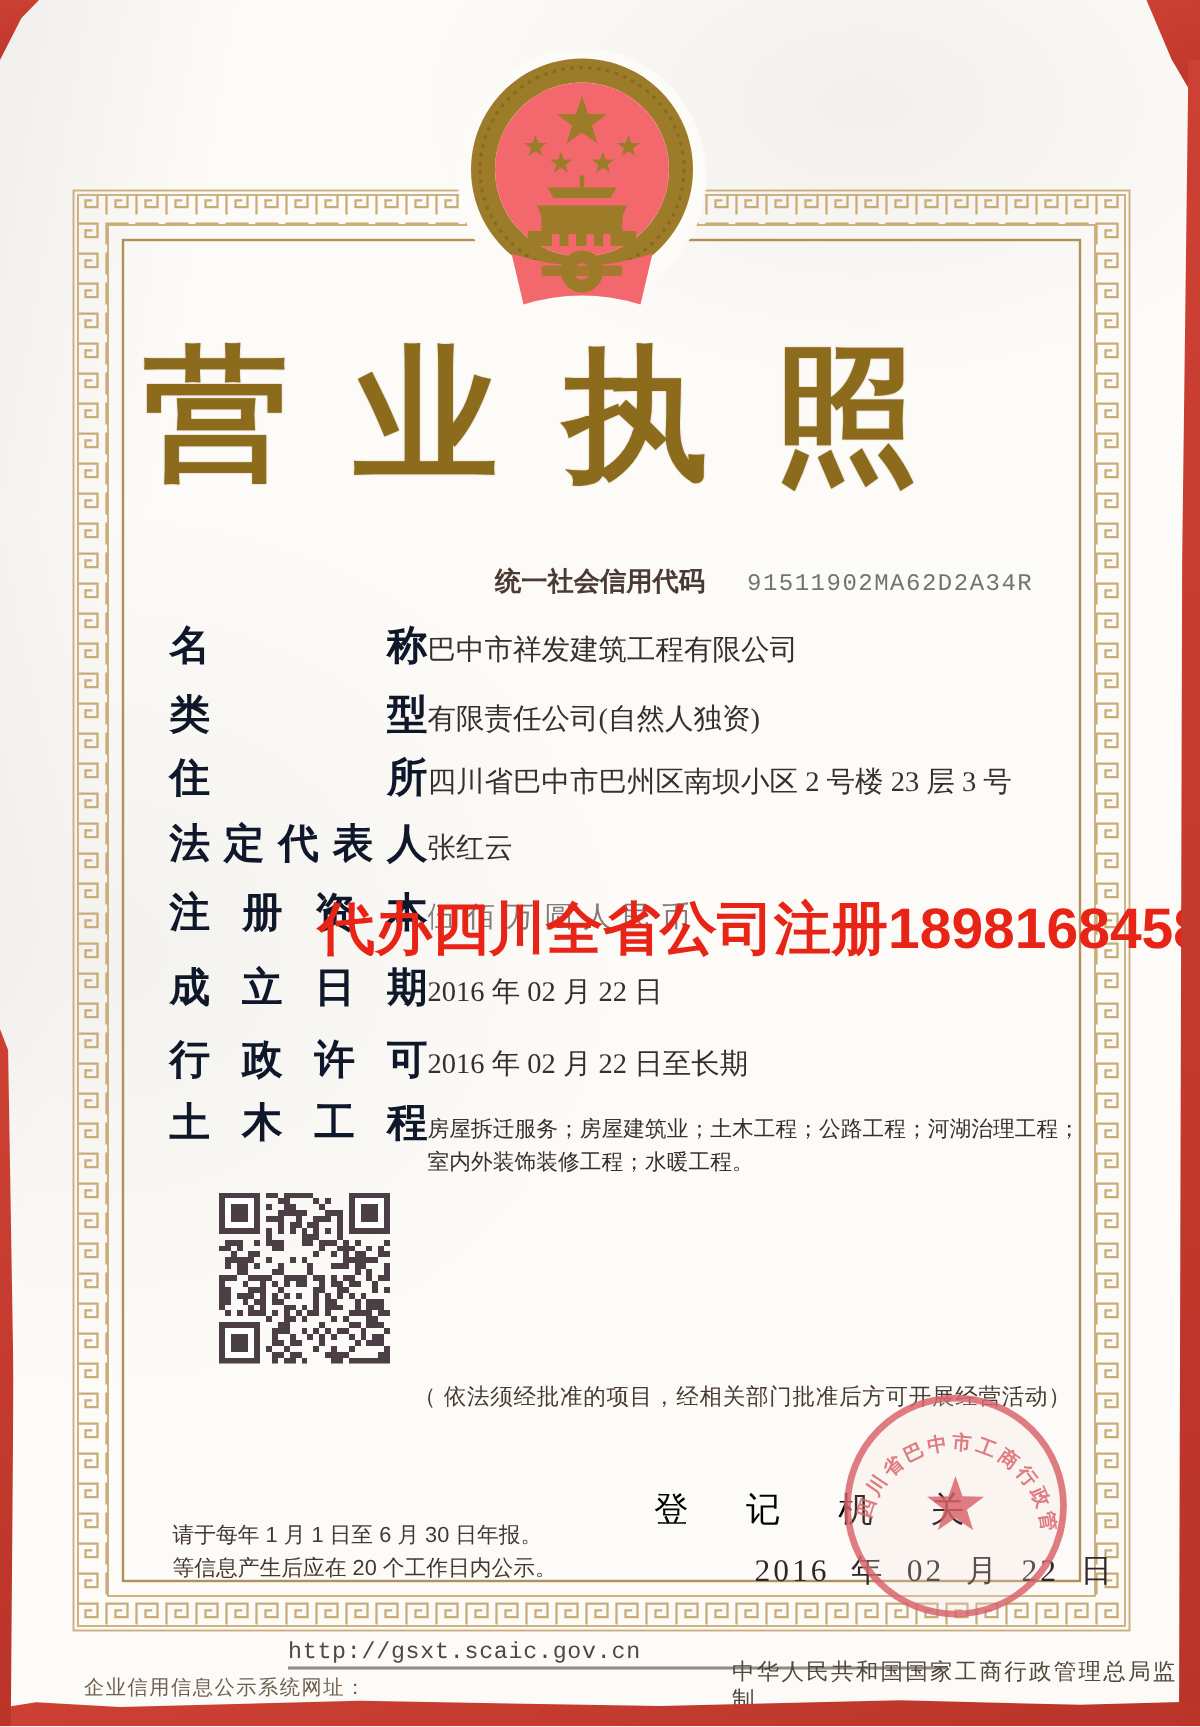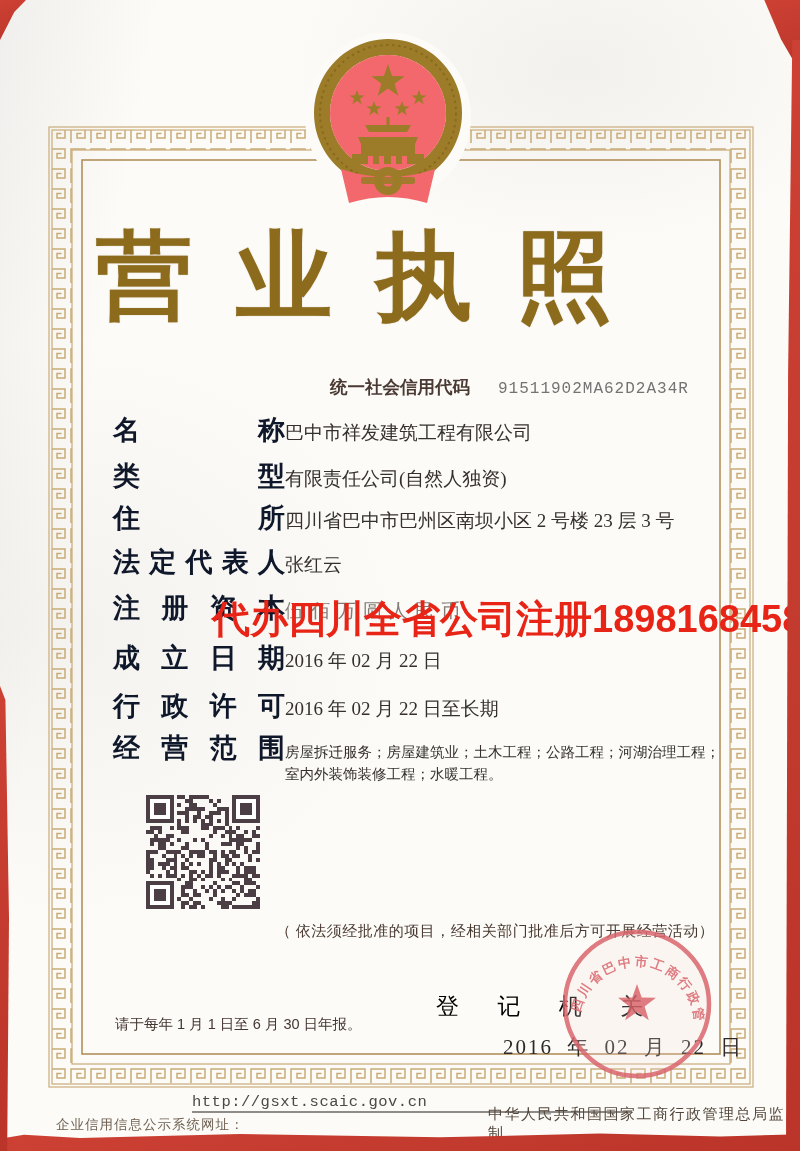--- a/index.html
+++ b/index.html
@@ -164,21 +164,21 @@
   </div>
   <div class="frow r6">
     <div class="flabel">成立日期</div>
     <div class="fvalue">2016 年 02 月 22 日</div>
   </div>
   <div class="frow r7">
     <div class="flabel">行政许可</div>
     <div class="fvalue">2016 年 02 月 22 日至长期</div>
   </div>
   <div class="frow r8">
-    <div class="flabel">经营范围</div>
+    <div class="flabel">土木工程</div>
     <div class="fvalue">房屋拆迁服务；房屋建筑业；土木工程；公路工程；河湖治理工程；室内外装饰装修工程；水暖工程。</div>
   </div>
 
   <div class="watermark">代办四川全省公司注册18981684588</div>
 
   <svg id="qr" class="qr" width="114" height="114" viewBox="0 0 29 29" shape-rendering="crispEdges">
       <rect x="0" y="0" width="7" height="7" fill="#4b3e45"></rect>
       <rect x="1" y="1" width="5" height="5" fill="#ffffff"></rect>
       <rect x="2" y="2" width="3" height="3" fill="#4b3e45"></rect>
       <rect x="22" y="0" width="7" height="7" fill="#4b3e45"></rect>
@@ -496,20 +496,21 @@
     <circle cx="85" cy="80" r="73" fill="#f6dede" opacity=".25"></circle>
     <circle cx="85" cy="80" r="72" fill="none" stroke="#d9666d" stroke-width="4.5"></circle>
     <text font-size="13" fill="#d9666d" letter-spacing="2.5" font-weight="600">
       <textPath href="#sealArc" startOffset="6%">四川省巴中市工商行政管理局</textPath>
     </text>
     <path fill="#d9666d" d="M85,60 L89.7,73.5 L104,73.8 L92.6,82.5 L96.8,96.2 L85,88 L73.2,96.2 L77.4,82.5 L66,73.8 L80.3,73.5 Z"></path>
   </svg>
 
   <div class="notes">
     <div>请于每年 1 月 1 日至 6 月 30 日年报。</div>
+    <div>等信息产生后应在 20 个工作日内公示。</div>
   </div>
 
   <div class="site-url-wrap">
     <span class="site-url">http://gsxt.scaic.gov.cn</span>
   </div>
   <div class="site-label">企业信用信息公示系统网址：</div>
   <div class="issuer">中华人民共和国国家工商行政管理总局监制</div>
 
   <div class="redmark corner-tl"></div>
   <div class="redmark corner-tr"></div>

